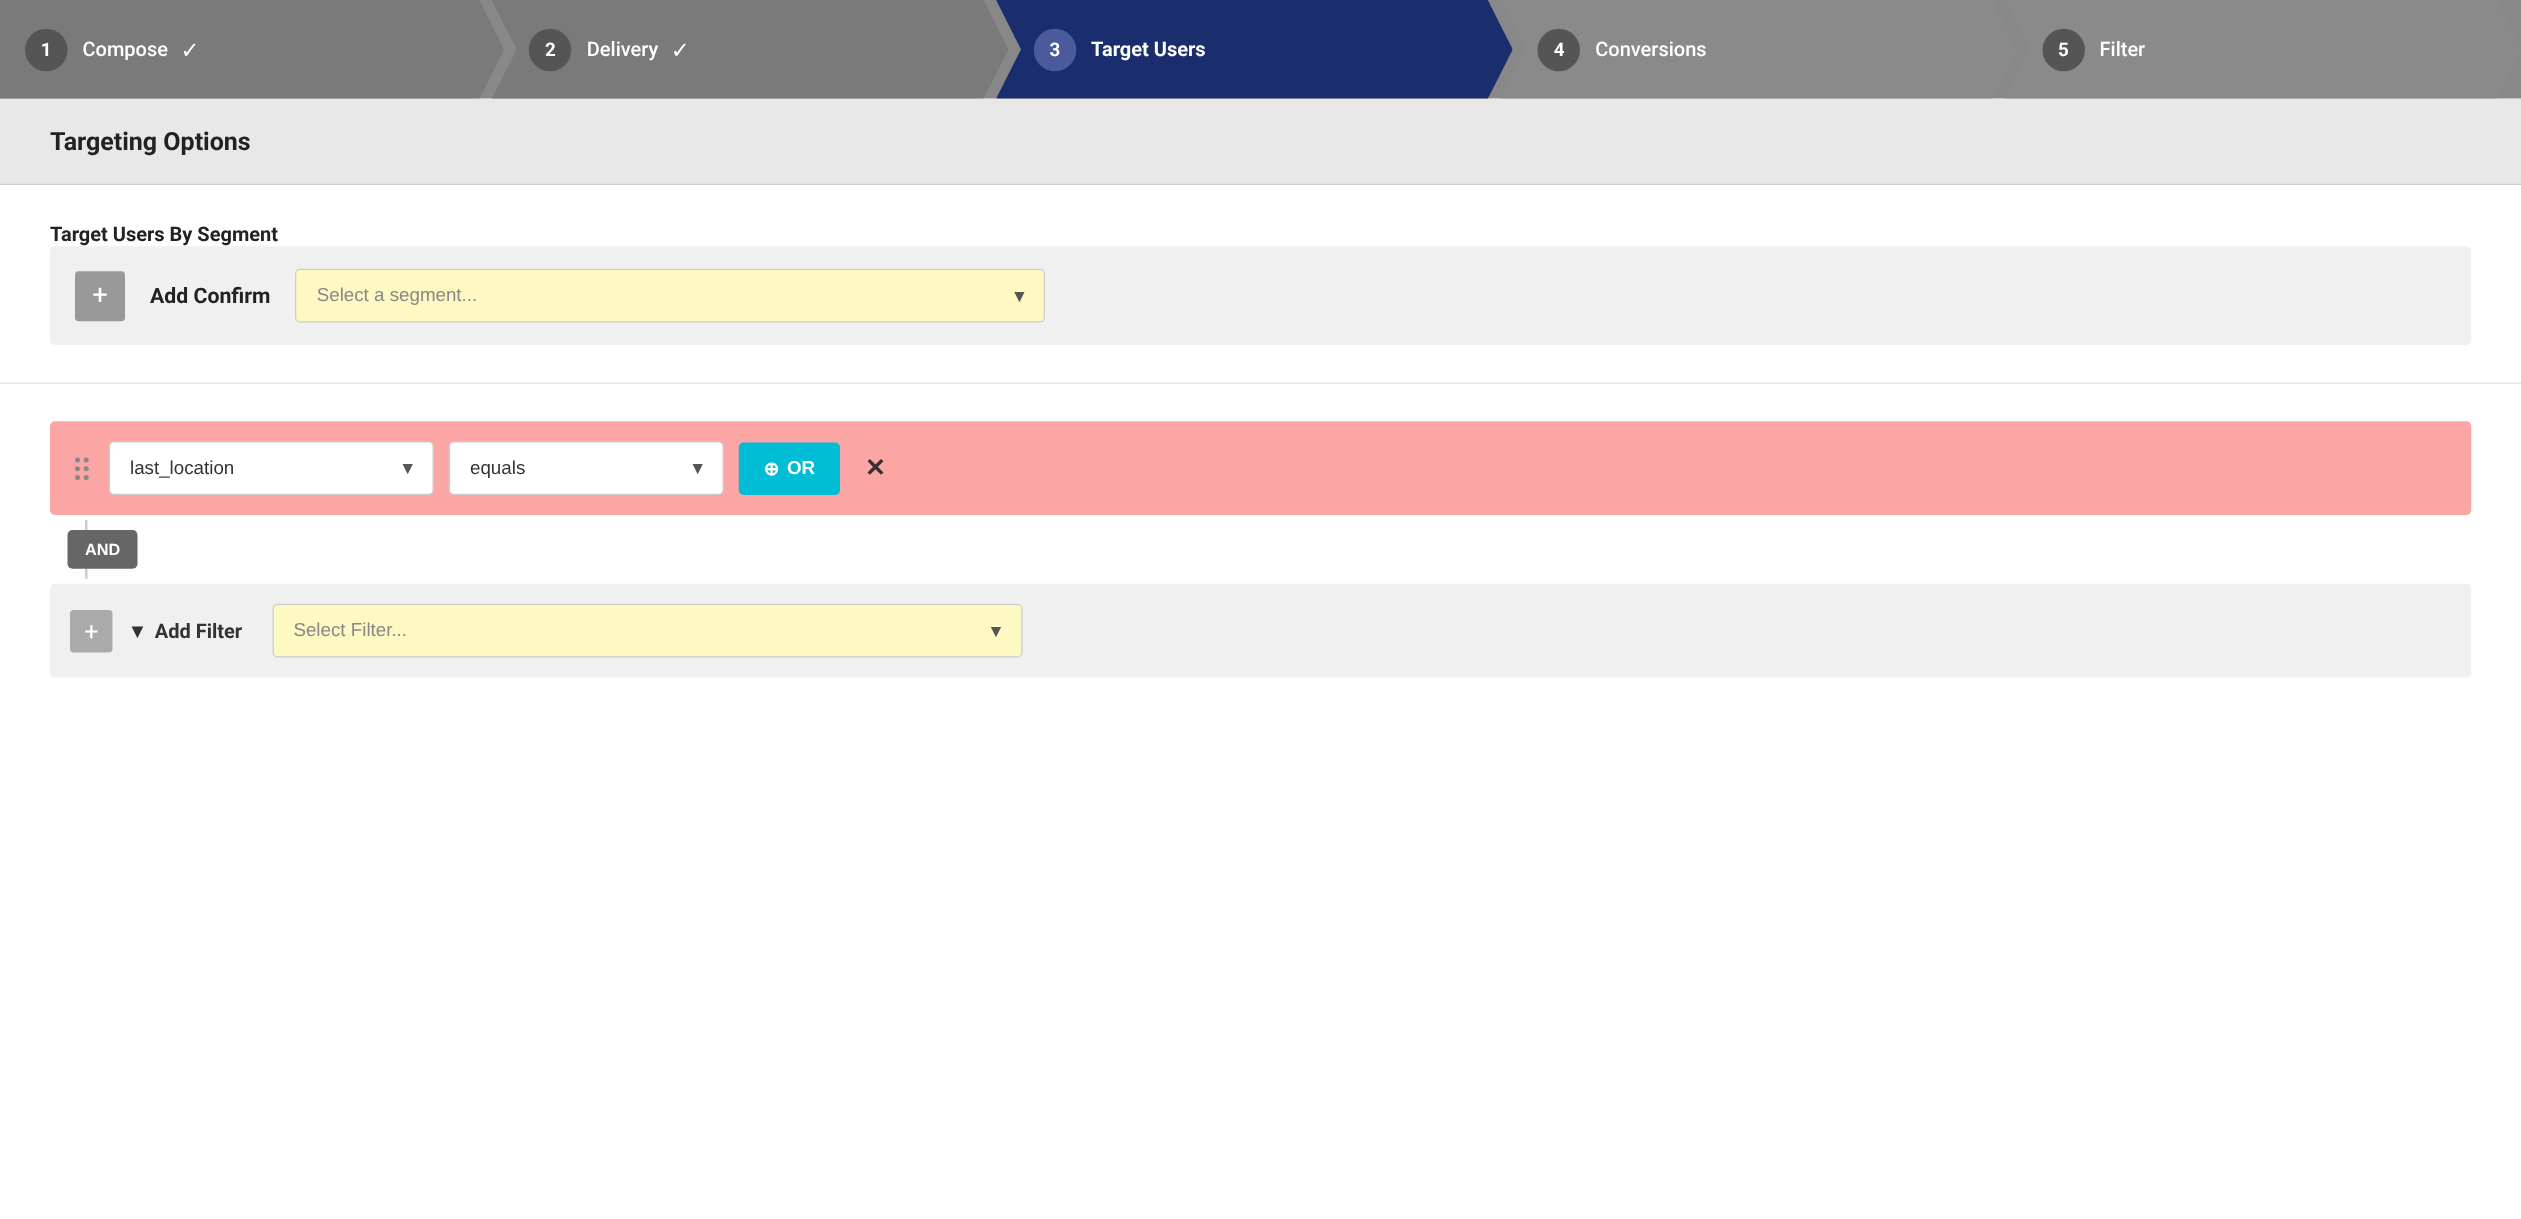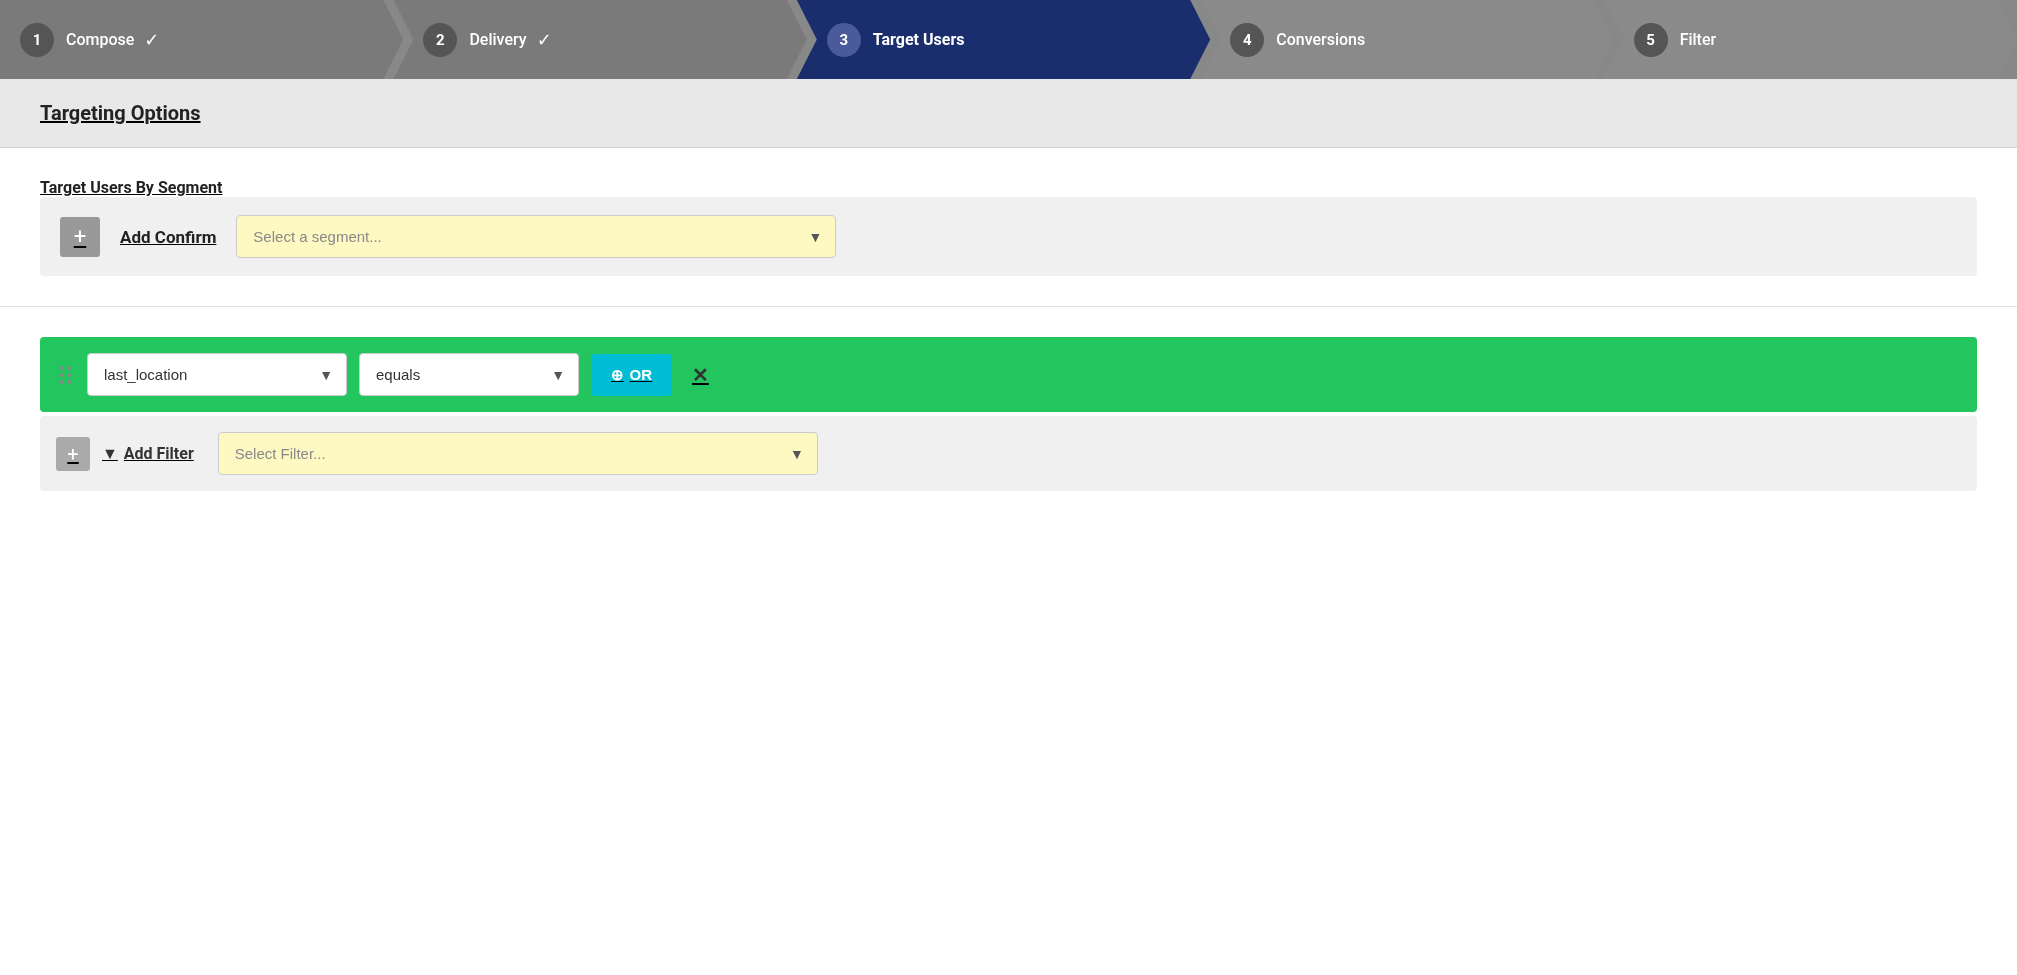--- a/index.html
+++ b/index.html
@@ -63,21 +63,20 @@
     .step-check {
       color: white;
       font-size: 18px;
       margin-left: 10px;
     }
 
     
     .main-content {
       background: white;
       min-height: calc(975px - 79px);
-      text-decoration: underline;
     }
 
     
     .section-header {
       background: #e8e8e8;
       padding: 22px 40px;
       border-bottom: 1px solid #d0d0d0;
     }
     .section-header h2 {
       font-size: 20px;
@@ -165,21 +164,21 @@
     .filters-section h3 {
       font-size: 16px;
       font-weight: 700;
       color: #222;
       margin-bottom: 16px;
     }
 
     .filter-row {
       display: flex;
       align-items: center;
-      background: #22c55e;
+      background: #fca5a5;
       border-radius: 4px;
       padding: 16px 16px;
       margin-bottom: 4px;
       gap: 12px;
     }
 
     .drag-handle {
       display: flex;
       flex-direction: column;
       gap: 3px;
@@ -396,20 +395,24 @@
 
 
       <button class="or-button">
         <span>⊕</span>
         <span>OR</span>
       </button>
 
       <button class="delete-btn">✕</button>
     </div>
 
+    <div class="and-connector">
+      <div class="and-line"></div>
+      <button class="and-btn">AND</button>
+    </div>
 
     <div class="add-filter-row">
       <div class="add-filter-plus">+</div>
       <span class="add-filter-label">
         <span>▼</span>
         <span>Add Filter</span>
       </span>
       <div class="select-wrapper">
         <select>
           <option value="">Select Filter...</option>

